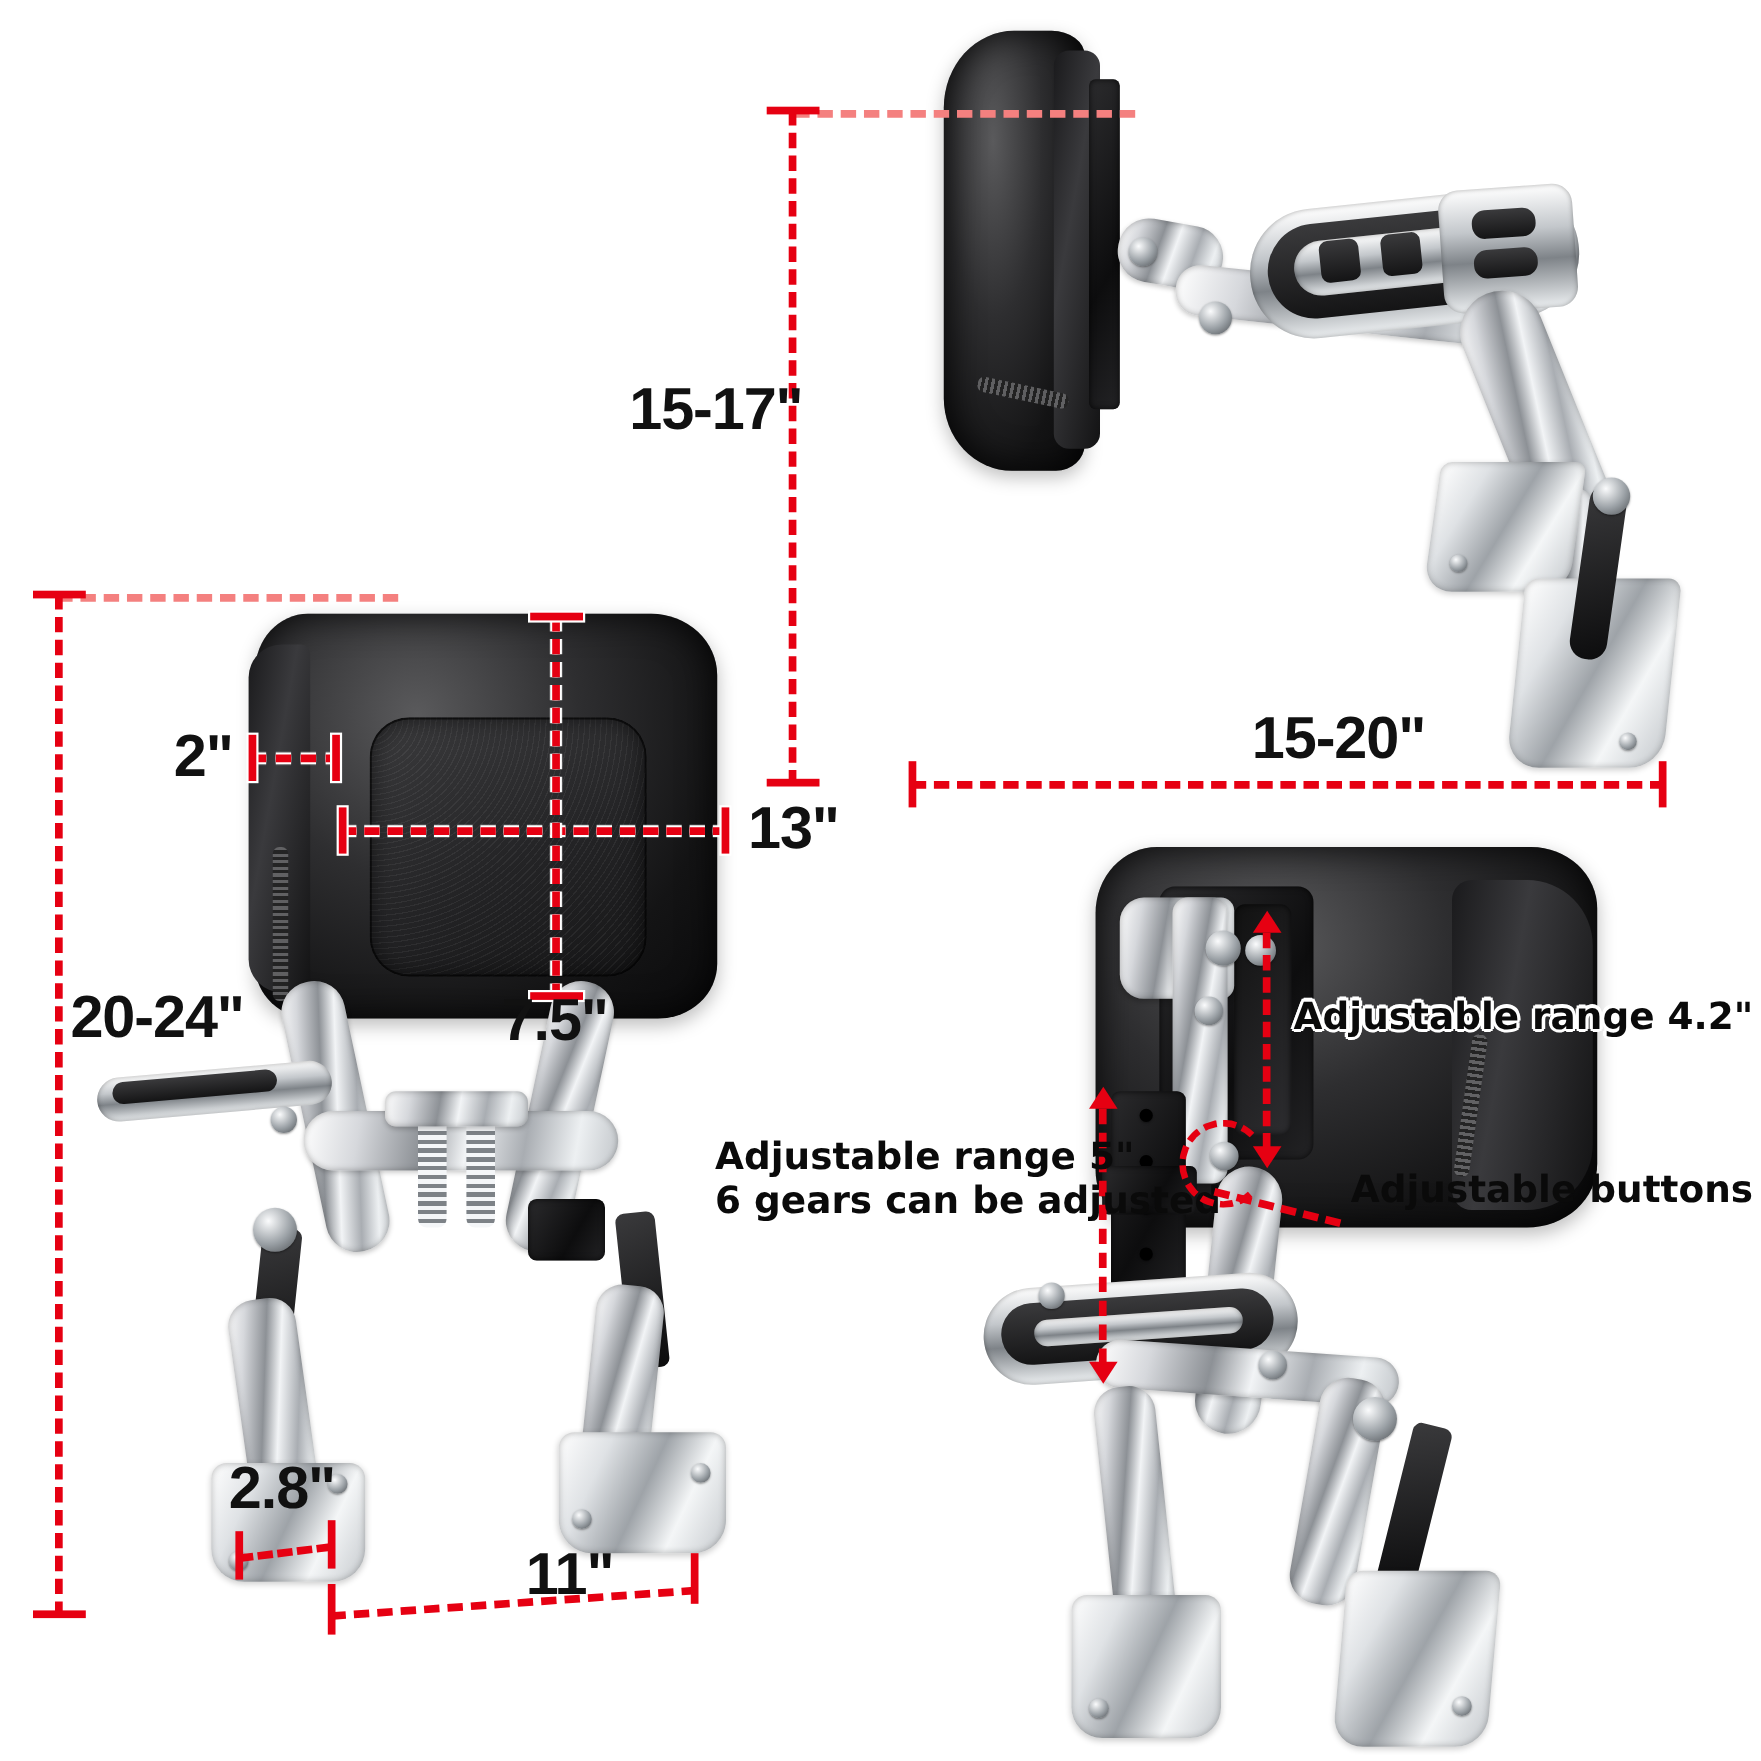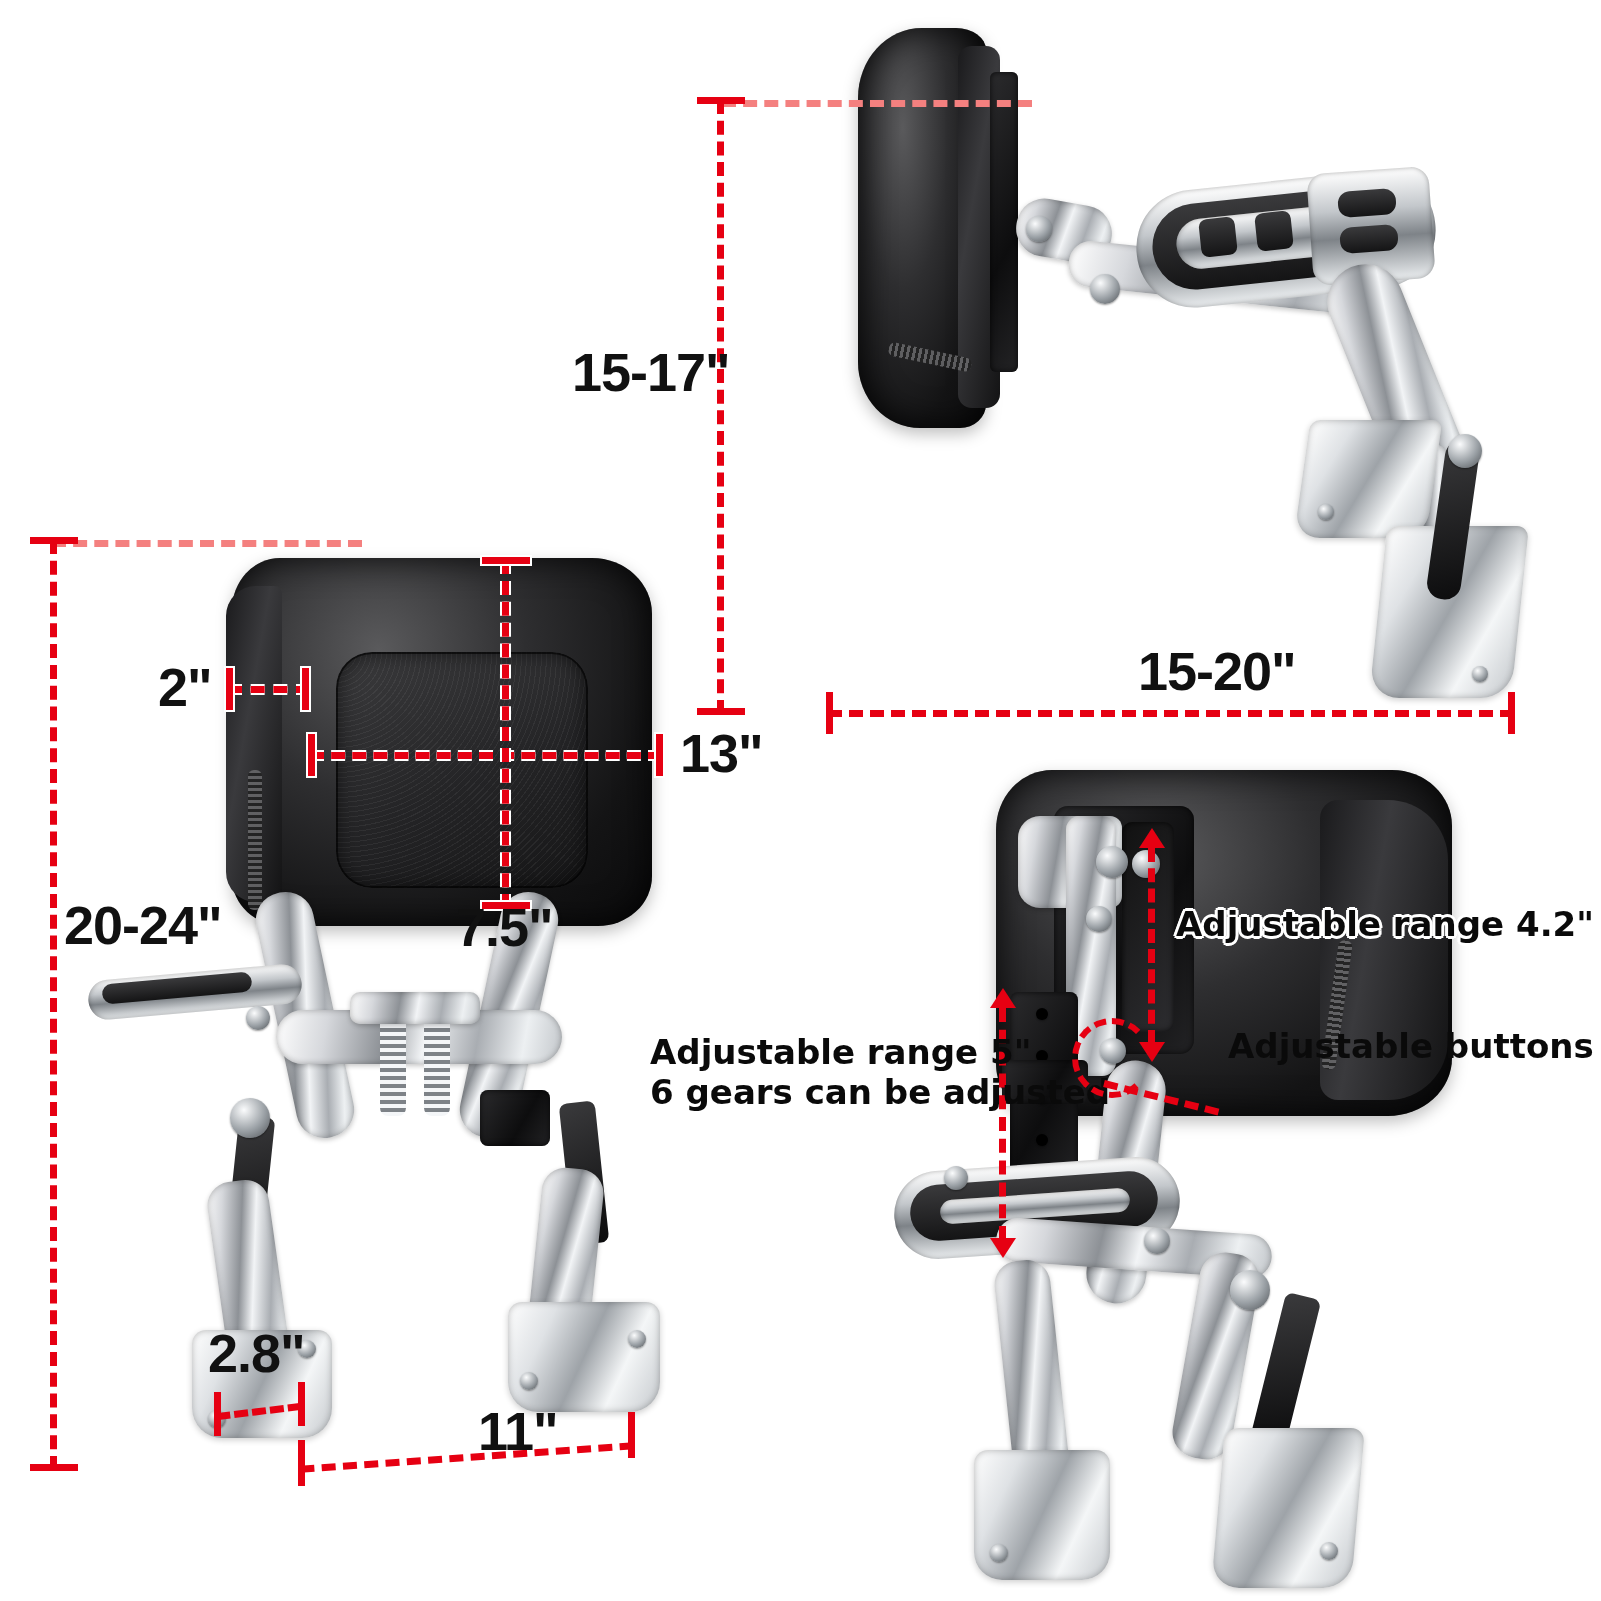--- a/index.html
+++ b/index.html
@@ -310,15 +310,15 @@
   <div class="arrowline" style="left:999px;top:1008px;height:232px;"></div>
   <div class="arrowhead up" style="left:990px;top:988px;"></div>
   <div class="arrowhead down" style="left:990px;top:1238px;"></div>
   <div class="note-label" style="left:650px;top:1032px;text-align:left;">
     <div>Adjustable range 5"</div>
     <div>6 gears can be adjusted</div>
   </div>
 
   <div class="callout-arc" style="left:1072px;top:1018px;width:68px;height:68px;border-color:#e60012 transparent #e60012 #e60012;"></div>
   <div class="dimline h" style="left:1104px;top:1080px;width:118px;transform:rotate(14deg);transform-origin:left center;"></div>
-  <div class="note-label" style="left:1228px;top:1026px;">Adjustable buttons</div>
+  <div class="note-label" style="left:1228px;top:1062px;">Adjustable buttons</div>
 
 </div>
 
 </body></html>

